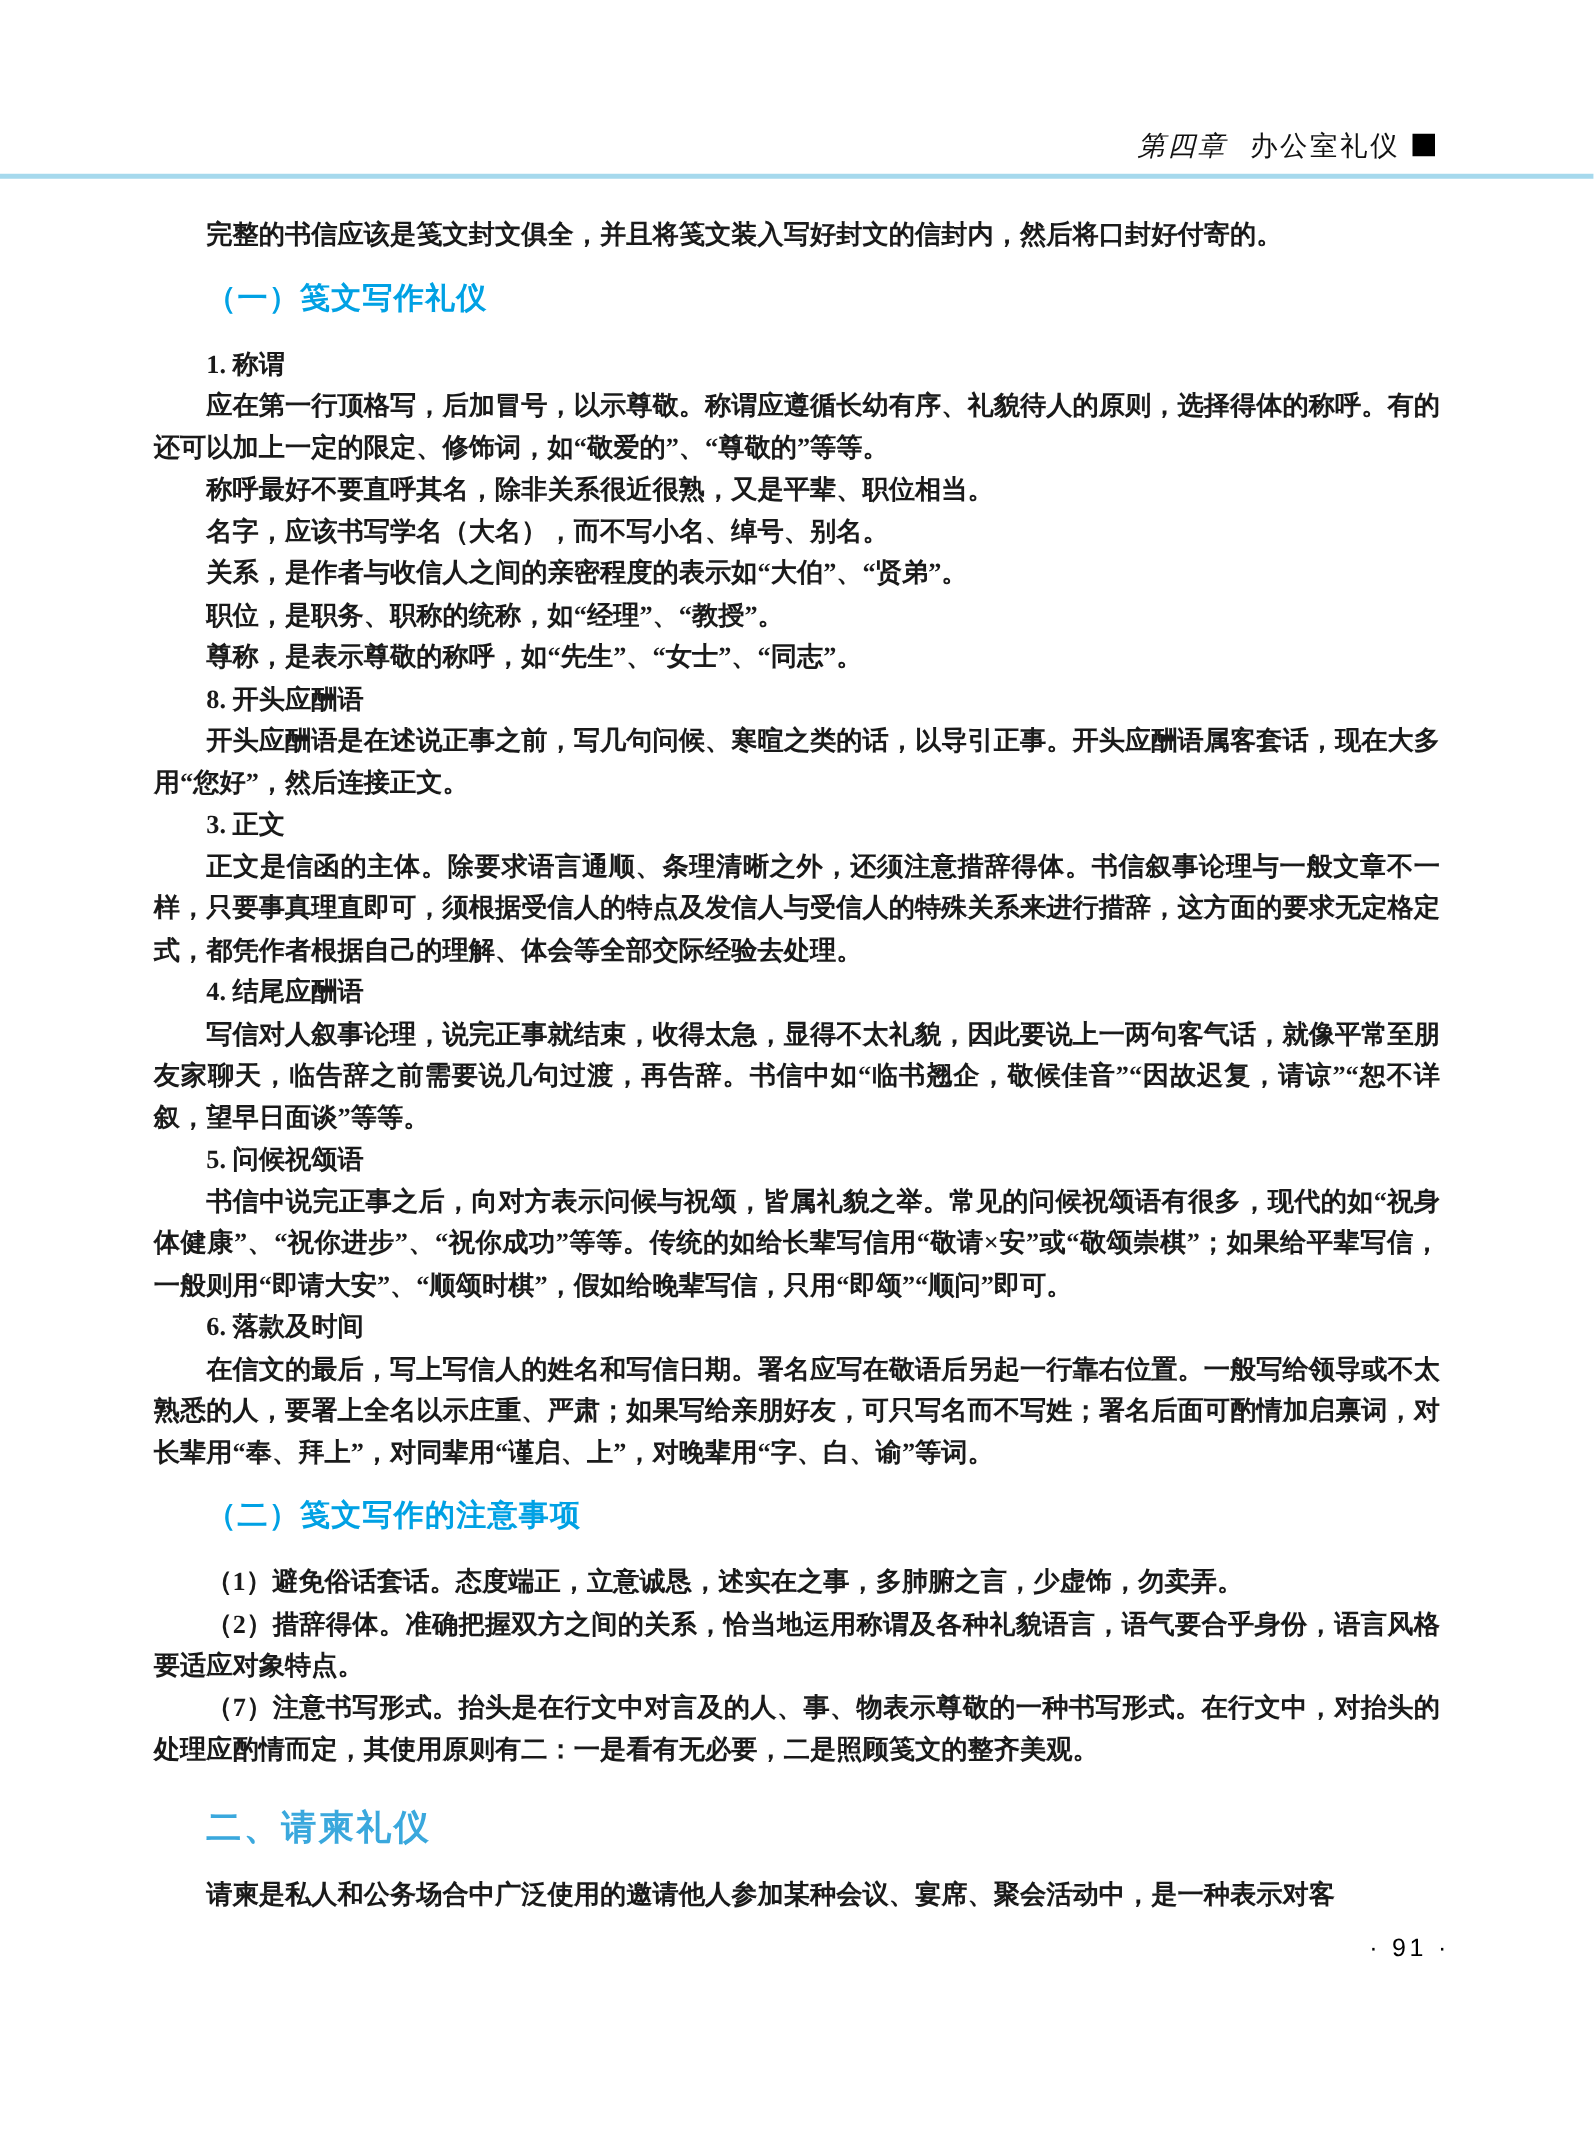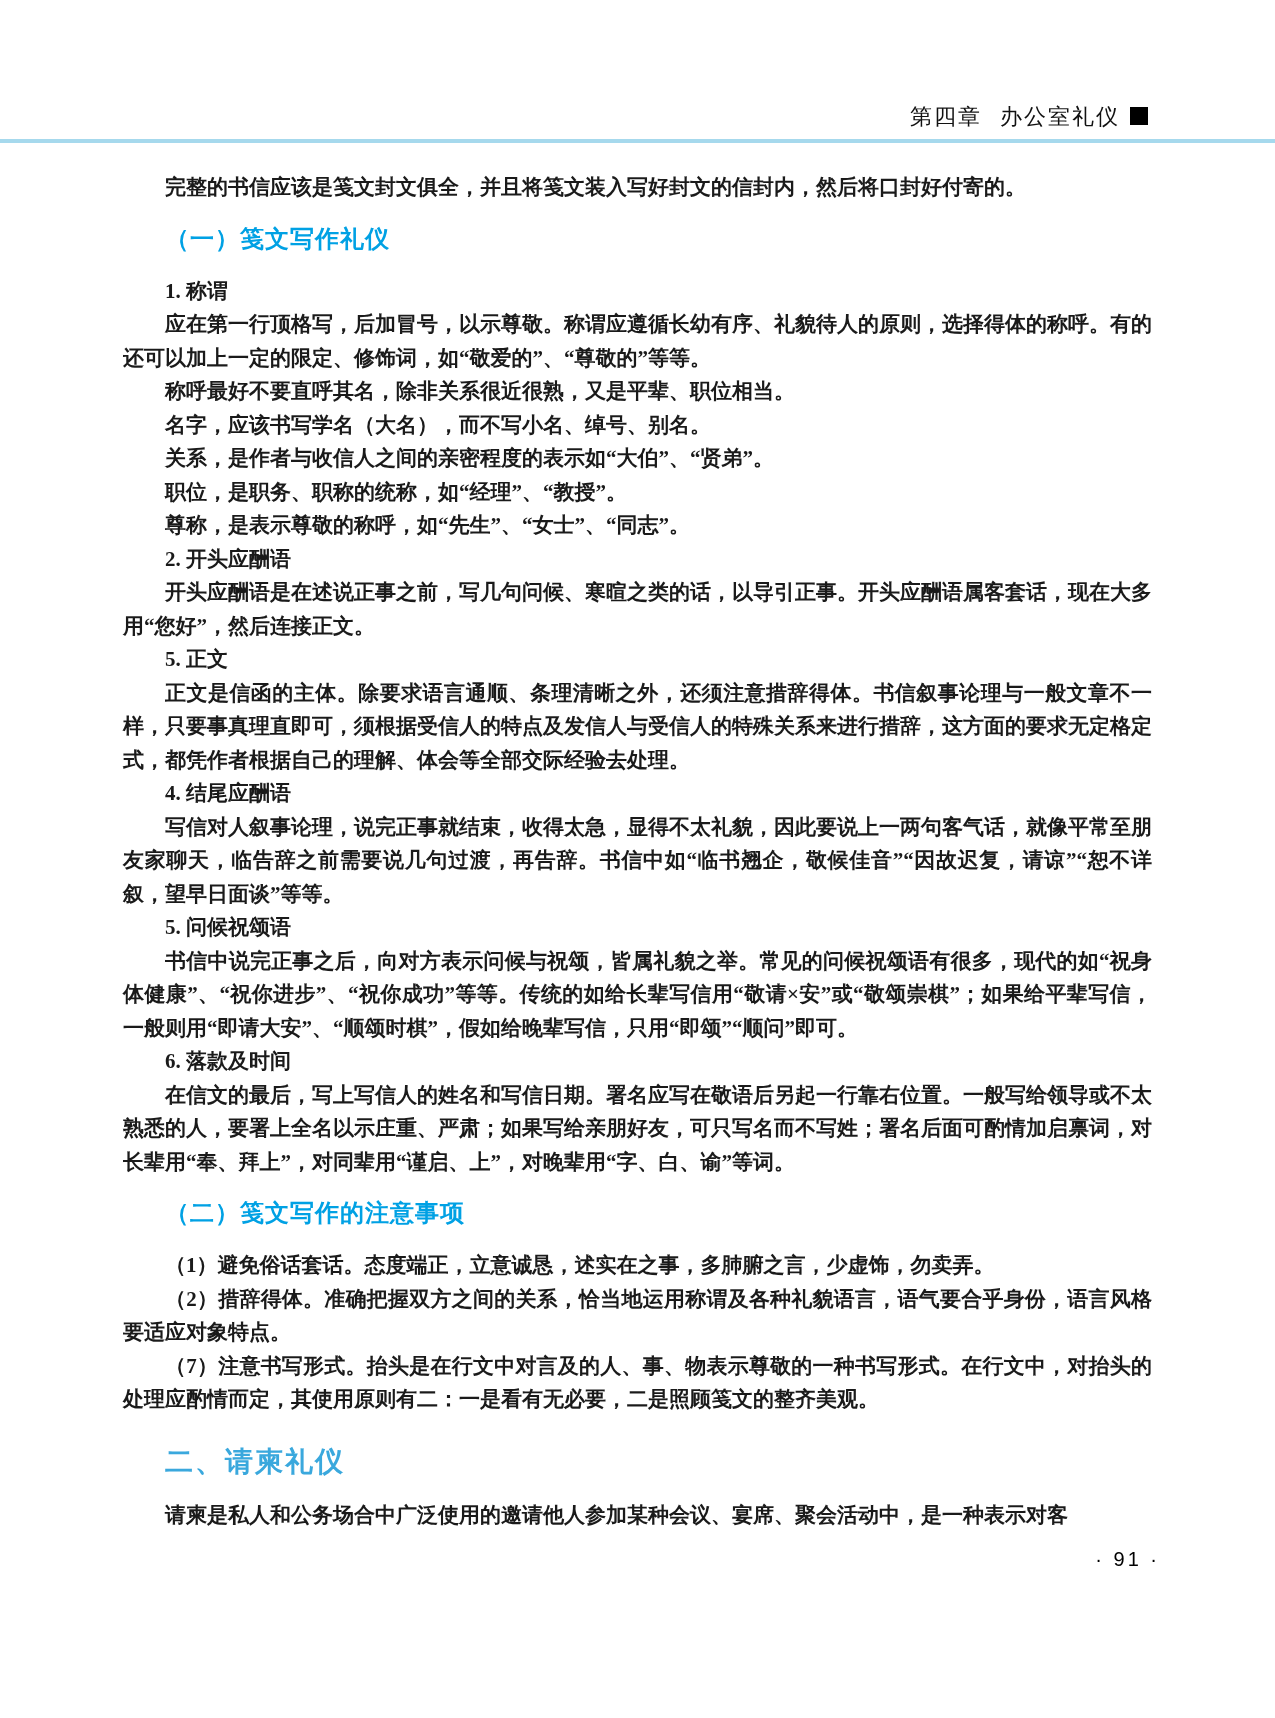--- a/index.html
+++ b/index.html
@@ -16,21 +16,21 @@
   
   .running-head {
     padding: 104px 127px 0 127px;
     text-align: right;
     font-size: 22px;
     line-height: 26px;
     letter-spacing: 2px;
     color: #111111;
     white-space: nowrap;
   }
-  .running-head .chapter-label { margin-right: 18px; }
+  .running-head .chapter-label { margin-right: 18px; font-style: italic; }
   .running-head .sq {
     display: inline-block;
     width: 18px; height: 18px;
     background: #000;
     margin-left: 10px;
     vertical-align: -1px;
   }
   .head-rule {
     height: 4px;
     margin-top: 9px;
@@ -97,23 +97,23 @@
 
   <p class="blk-para">完整的书信应该是笺文封文俱全，并且将笺文装入写好封文的信封内，然后将口封好付寄的。</p>
       <h3 class="blk-h3">（一）笺文写作礼仪</h3>
       <p class="blk-item">1. 称谓</p>
       <p class="blk-para">应在第一行顶格写，后加冒号，以示尊敬。称谓应遵循长幼有序、礼貌待人的原则，选择得体的称呼。有的还可以加上一定的限定、修饰词，如“敬爱的”、“尊敬的”等等。</p>
       <p class="blk-para">称呼最好不要直呼其名，除非关系很近很熟，又是平辈、职位相当。</p>
       <p class="blk-para">名字，应该书写学名（大名），而不写小名、绰号、别名。</p>
       <p class="blk-para">关系，是作者与收信人之间的亲密程度的表示如“大伯”、“贤弟”。</p>
       <p class="blk-para">职位，是职务、职称的统称，如“经理”、“教授”。</p>
       <p class="blk-para">尊称，是表示尊敬的称呼，如“先生”、“女士”、“同志”。</p>
-      <p class="blk-item">2. 开头应酬语</p>
+      <p class="blk-item">8. 开头应酬语</p>
       <p class="blk-para">开头应酬语是在述说正事之前，写几句问候、寒暄之类的话，以导引正事。开头应酬语属客套话，现在大多用“您好”，然后连接正文。</p>
-      <p class="blk-item">5. 正文</p>
+      <p class="blk-item">3. 正文</p>
       <p class="blk-para">正文是信函的主体。除要求语言通顺、条理清晰之外，还须注意措辞得体。书信叙事论理与一般文章不一样，只要事真理直即可，须根据受信人的特点及发信人与受信人的特殊关系来进行措辞，这方面的要求无定格定式，都凭作者根据自己的理解、体会等全部交际经验去处理。</p>
       <p class="blk-item">4. 结尾应酬语</p>
       <p class="blk-para">写信对人叙事论理，说完正事就结束，收得太急，显得不太礼貌，因此要说上一两句客气话，就像平常至朋友家聊天，临告辞之前需要说几句过渡，再告辞。书信中如“临书翘企，敬候佳音”“因故迟复，请谅”“恕不详叙，望早日面谈”等等。</p>
       <p class="blk-item">5. 问候祝颂语</p>
       <p class="blk-para">书信中说完正事之后，向对方表示问候与祝颂，皆属礼貌之举。常见的问候祝颂语有很多，现代的如“祝身体健康”、“祝你进步”、“祝你成功”等等。传统的如给长辈写信用“敬请×安”或“敬颂崇棋”；如果给平辈写信，一般则用“即请大安”、“顺颂时棋”，假如给晚辈写信，只用“即颂”“顺问”即可。</p>
       <p class="blk-item">6. 落款及时间</p>
       <p class="blk-para">在信文的最后，写上写信人的姓名和写信日期。署名应写在敬语后另起一行靠右位置。一般写给领导或不太熟悉的人，要署上全名以示庄重、严肃；如果写给亲朋好友，可只写名而不写姓；署名后面可酌情加启禀词，对长辈用“奉、拜上”，对同辈用“谨启、上”，对晚辈用“字、白、谕”等词。</p>
       <h3 class="blk-h3">（二）笺文写作的注意事项</h3>
       <p class="blk-para">（1）避免俗话套话。态度端正，立意诚恳，述实在之事，多肺腑之言，少虚饰，勿卖弄。</p>
       <p class="blk-para">（2）措辞得体。准确把握双方之间的关系，恰当地运用称谓及各种礼貌语言，语气要合乎身份，语言风格要适应对象特点。</p>

